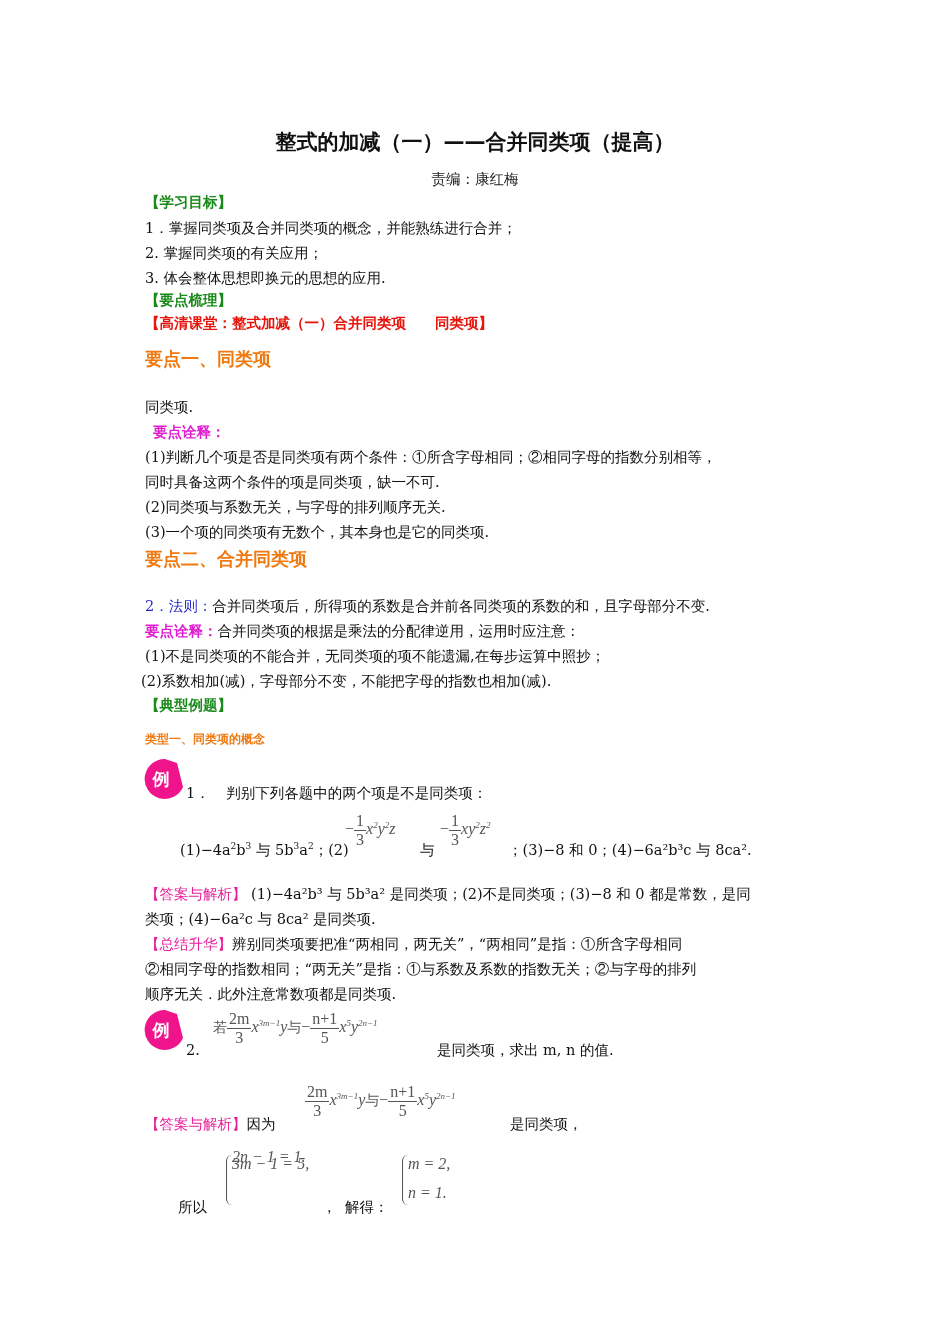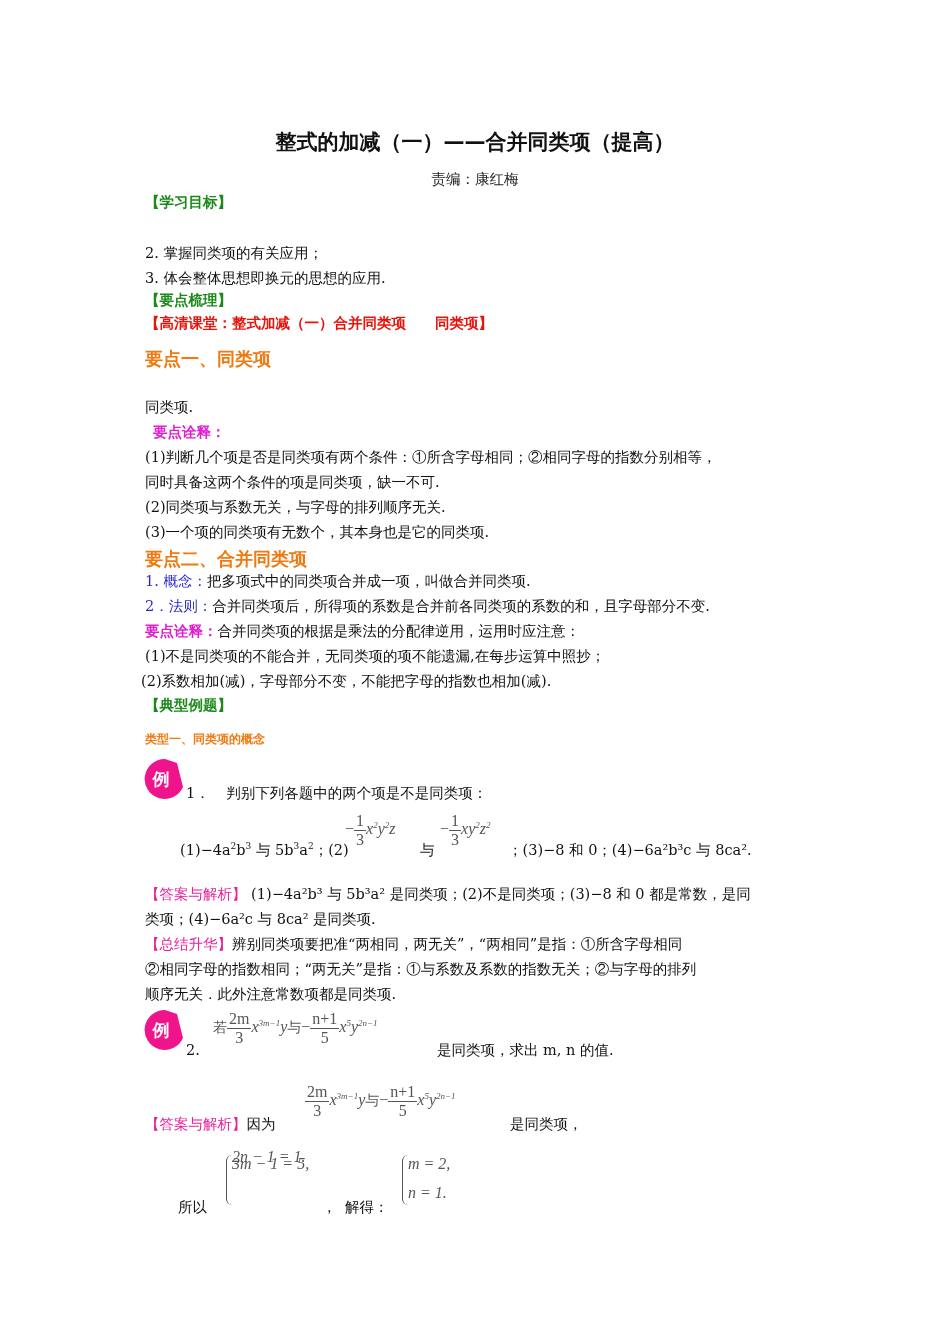--- a/index.html
+++ b/index.html
@@ -28,38 +28,36 @@
 </style>
 </head>
 <body>
 
 <div class="page">
 
   <div class="abs title">整式的加减（一）——合并同类项（提高）</div>
   <div class="abs author">责编：康红梅</div>
 
   <div class="abs hdr-green" style="left:145px; top:193px;">【学习目标】</div>
+  <div class="abs txt" style="left:145px; top:218px;">1．掌握同类项及合并同类项的概念，并能熟练进行合并；</div>
   <div class="abs txt" style="left:145px; top:243px;">2. 掌握同类项的有关应用；</div>
   <div class="abs txt" style="left:145px; top:268px;">3. 体会整体思想即换元的思想的应用.</div>
 
   <div class="abs hdr-green" style="left:145px; top:291px;">【要点梳理】</div>
   <div class="abs hdr-red" style="left:145px; top:314px;">【高清课堂：整式加减（一）合并同类项　　同类项】</div>
 
   <div class="abs hdr-orange" style="left:145px; top:347px;">要点一、同类项</div>
   <div class="abs txt" style="left:145px; top:397px;">同类项.</div>
   <div class="abs txt magenta-b" style="left:153px; top:422px;">要点诠释：</div>
   <div class="abs txt" style="left:145px; top:447px;">(1)判断几个项是否是同类项有两个条件：①所含字母相同；②相同字母的指数分别相等，</div>
   <div class="abs txt" style="left:145px; top:472px;">同时具备这两个条件的项是同类项，缺一不可.</div>
   <div class="abs txt" style="left:145px; top:497px;">(2)同类项与系数无关，与字母的排列顺序无关.</div>
   <div class="abs txt" style="left:145px; top:522px;">(3)一个项的同类项有无数个，其本身也是它的同类项.</div>
 
   <div class="abs hdr-orange" style="left:145px; top:547px;">要点二、合并同类项</div>
-  <div class="abs txt" style="left:145px; top:571px;">
-    <span class="blue">1. 概念：</span><span>把多项式中的同类项合并成一项，叫做合并同类项.</span>
-  </div>
   <div class="abs txt" style="left:145px; top:596px;">
     <span class="blue">2．法则：</span><span>合并同类项后，所得项的系数是合并前各同类项的系数的和，且字母部分不变.</span>
   </div>
   <div class="abs txt" style="left:145px; top:621px;">
     <span class="magenta-b">要点诠释：</span><span>合并同类项的根据是乘法的分配律逆用，运用时应注意：</span>
   </div>
   <div class="abs txt" style="left:145px; top:646px;">(1)不是同类项的不能合并，无同类项的项不能遗漏,在每步运算中照抄；</div>
   <div class="abs txt" style="left:141px; top:671px;">(2)系数相加(减)，字母部分不变，不能把字母的指数也相加(减).</div>
 
   <div class="abs hdr-green" style="left:145px; top:696px;">【典型例题】</div>

